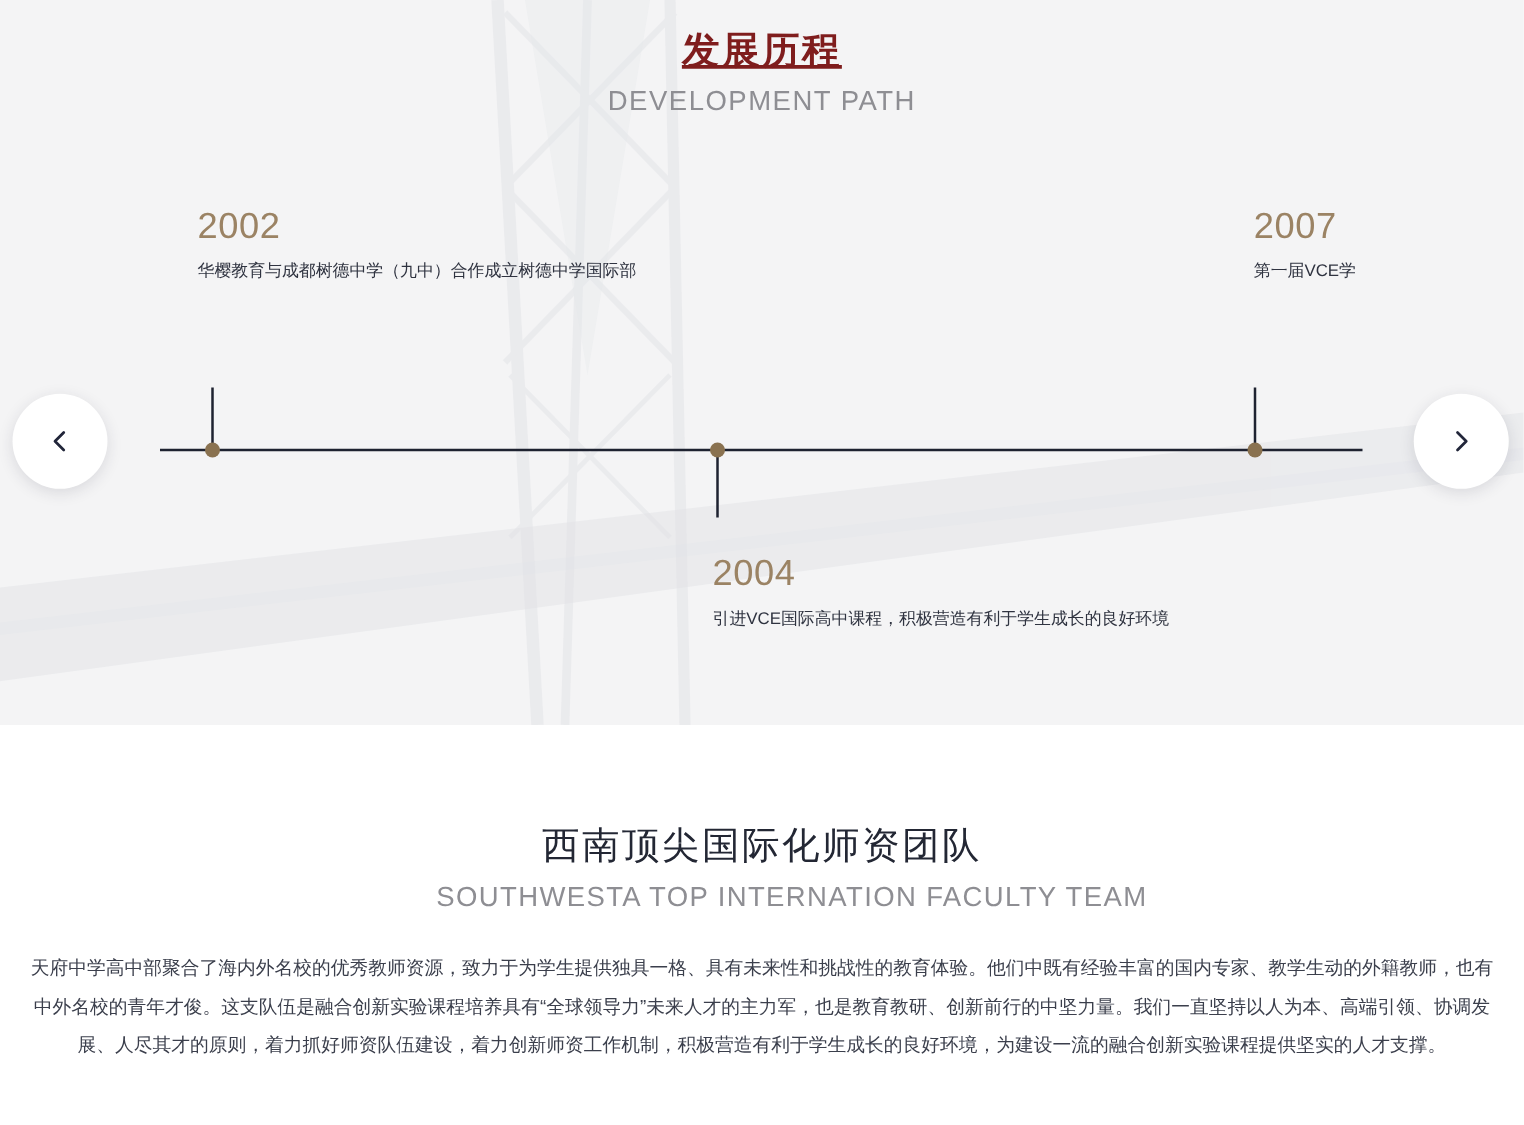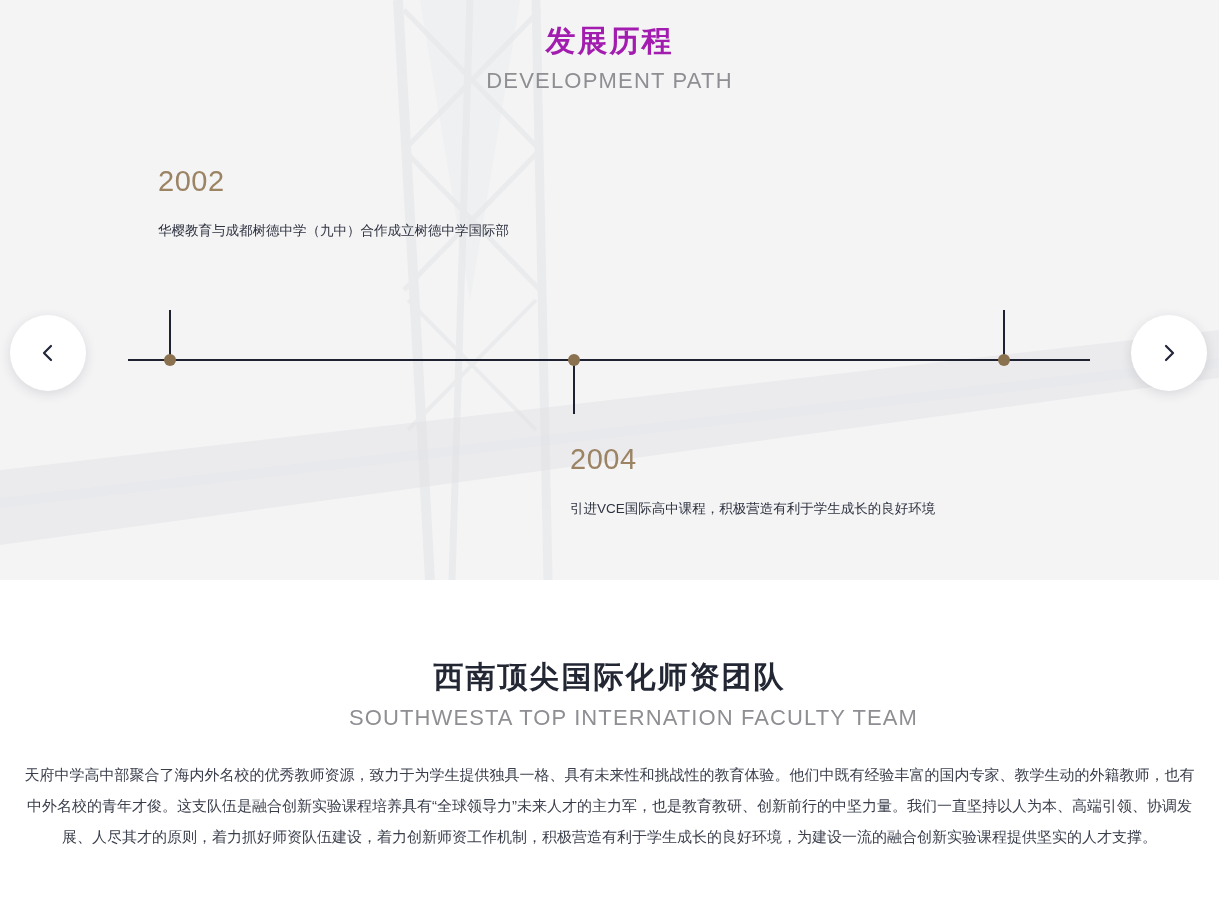--- a/index.html
+++ b/index.html
@@ -13,22 +13,22 @@
   
   .timeline-section {
     position:absolute; left:0; top:0; width:1219px; height:580px;
     background:#f4f4f5; overflow:hidden;
   }
   .bg-art { position:absolute; inset:0; overflow:hidden; pointer-events:none; }
   .bg-art svg { position:absolute; left:0; top:0; }
 
   .head-wrap { position:absolute; left:0; top:22px; width:1219px; text-align:center; }
   .head-cn {
-    font-size:30px; font-weight:bold; color:#a21caf;
-    letter-spacing:2px; line-height:1.25;
+    font-size:30px; font-weight:bold; color:#7f1d1d;
+    letter-spacing:2px; line-height:1.25;text-decoration:underline;
   }
   .head-en {
     margin-top:8px; font-size:22px; color:#8e8e93;
     letter-spacing:1.2px; line-height:1.2;text-align:center;
   }
 
   .axis {
     position:absolute; left:128px; top:359px; width:962px; height:2px;
     background:#1e2230;
   }
@@ -38,21 +38,21 @@
   .dot {
     position:absolute; width:12px; height:12px; border-radius:50%;
     background:#8a7250; top:354px; margin-left:-6px;
   }
   .entry { position:absolute; }
   .entry .year {
     font-size:29px; color:#9b8364; line-height:1.05;
     letter-spacing:0.5px; font-weight:normal;
   }
   .entry .desc {
-    margin-top:25px; font-size:13.5px; color:#2f3340;
+    margin-top:11px; font-size:13.5px; color:#2f3340;
     line-height:1.5; white-space:nowrap;
   }
   .entry.clipped .desc { overflow:hidden; }
 
   .nav-btn {
     position:absolute; width:76px; height:76px; border-radius:50%;
     background:#ffffff; box-shadow:0 3px 12px rgba(40,40,60,0.13);
     display:flex; align-items:center; justify-content:center;
     cursor:pointer; top:315px;
   }
@@ -62,21 +62,21 @@
   .chev path { fill:none; stroke:#22263a; stroke-width:2.2;
                stroke-linecap:round; stroke-linejoin:round; }
 
   
   .faculty-section {
     position:absolute; left:0; top:580px; width:1219px; height:320px;
     background:#ffffff;
   }
   .fac-head { width:1219px; text-align:center; padding-top:78px; }
   .fac-cn {
-    font-size:30px; font-weight:bold; color:#232734;
+    font-size:30px; font-weight:normal; color:#232734;
     letter-spacing:2px; line-height:1.25;
   }
   .fac-en {
     margin-top:9px; font-size:22px; color:#8e8e93;
     letter-spacing:1.1px; line-height:1.2;padding-left:48px;
   }
   .fac-body {
     margin:28px auto 0; width:1180px;
     font-size:15px; color:#3b3f4c; line-height:2.07;
     text-align:center;
@@ -129,20 +129,24 @@
 
     <div class="tick" style="left:573px; top:361px; height:53px;"></div>
     <div class="dot" style="left:574px;"></div>
     <div class="entry" style="left:570px; top:444px;">
       <div class="year">2004</div>
       <div class="desc">引进VCE国际高中课程，积极营造有利于学生成长的良好环境</div>
     </div>
 
     <div class="tick" style="left:1003px; top:310px; height:50px;"></div>
     <div class="dot" style="left:1004px;"></div>
+    <div class="entry clipped" style="left:1003px; top:166px; width:216px;">
+      <div class="year">2007</div>
+      <div class="desc">第一届VCE学</div>
+    </div>
 
     <div class="nav-btn nav-prev">
       <svg class="chev" viewBox="0 0 20 20">
         <path d="M13 3 L6 10 L13 17"></path>
       </svg>
     </div>
     <div class="nav-btn nav-next">
       <svg class="chev" viewBox="0 0 20 20">
         <path d="M7 3 L14 10 L7 17"></path>
       </svg>

